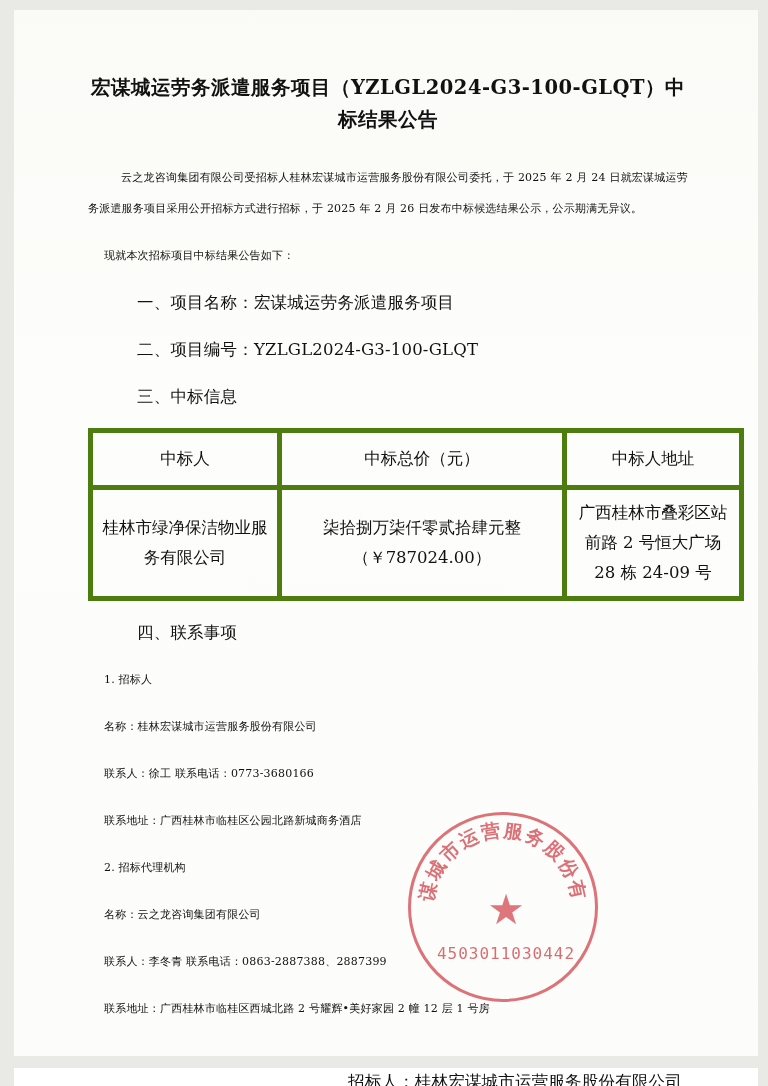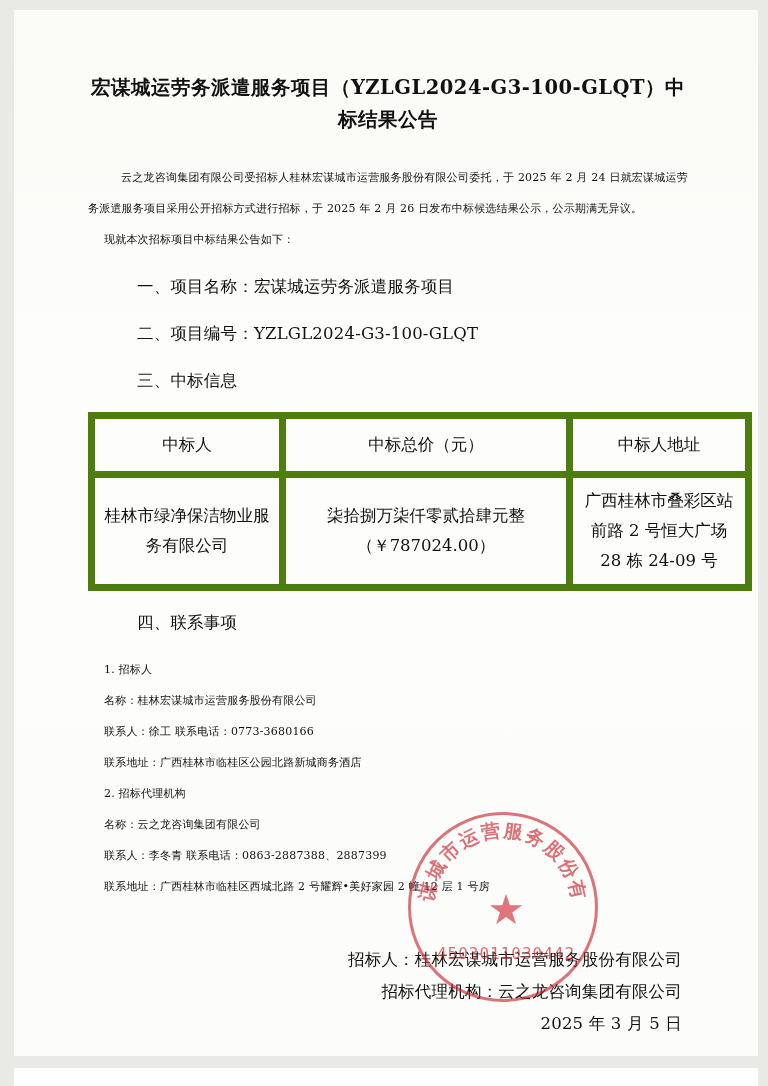--- a/index.html
+++ b/index.html
@@ -45,36 +45,36 @@
   }
   p.para {
     font-size: 11px;
     line-height: 31px;
     margin: 0;
     text-align: justify;
     text-justify: inter-ideograph;
     letter-spacing: 0.2px;
   }
   p.indent2 { text-indent: 33px; }
-  p.indent1 { text-indent: 16px; }
+  p.indent1 { text-indent: 16px; margin-top: 16px; }
   .list-line {
     font-size: 16.5px;
     line-height: 31px;
     margin: 16px;
     text-indent: 33px;
     letter-spacing: 0.2px;
   }
   table.bid-table {
     width: 600px;
     border-collapse: collapse;
     margin: 10px 0 8px 0;
     table-layout: fixed;
   }
   table.bid-table td, table.bid-table th {
-    border: 7px solid #4d7c0f;
+    border: 5px solid #4d7c0f;
     text-align: center;
     vertical-align: middle;
     font-size: 16.5px;
     font-weight: normal;
     line-height: 30px;
     padding: 8px 6px;
   }
   table.bid-table thead td {
     height: 44px;
     padding: 4px 6px;

